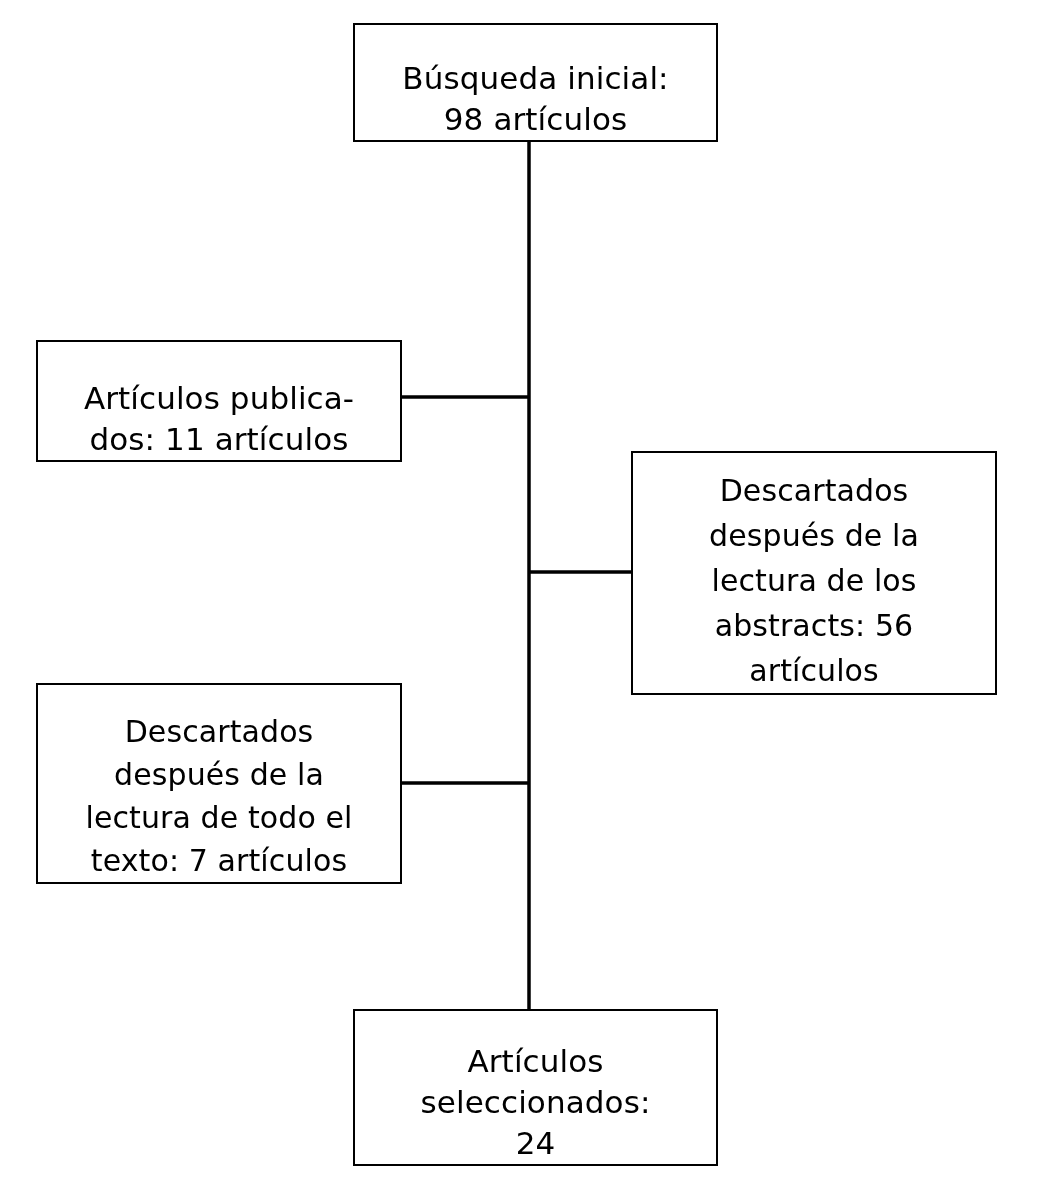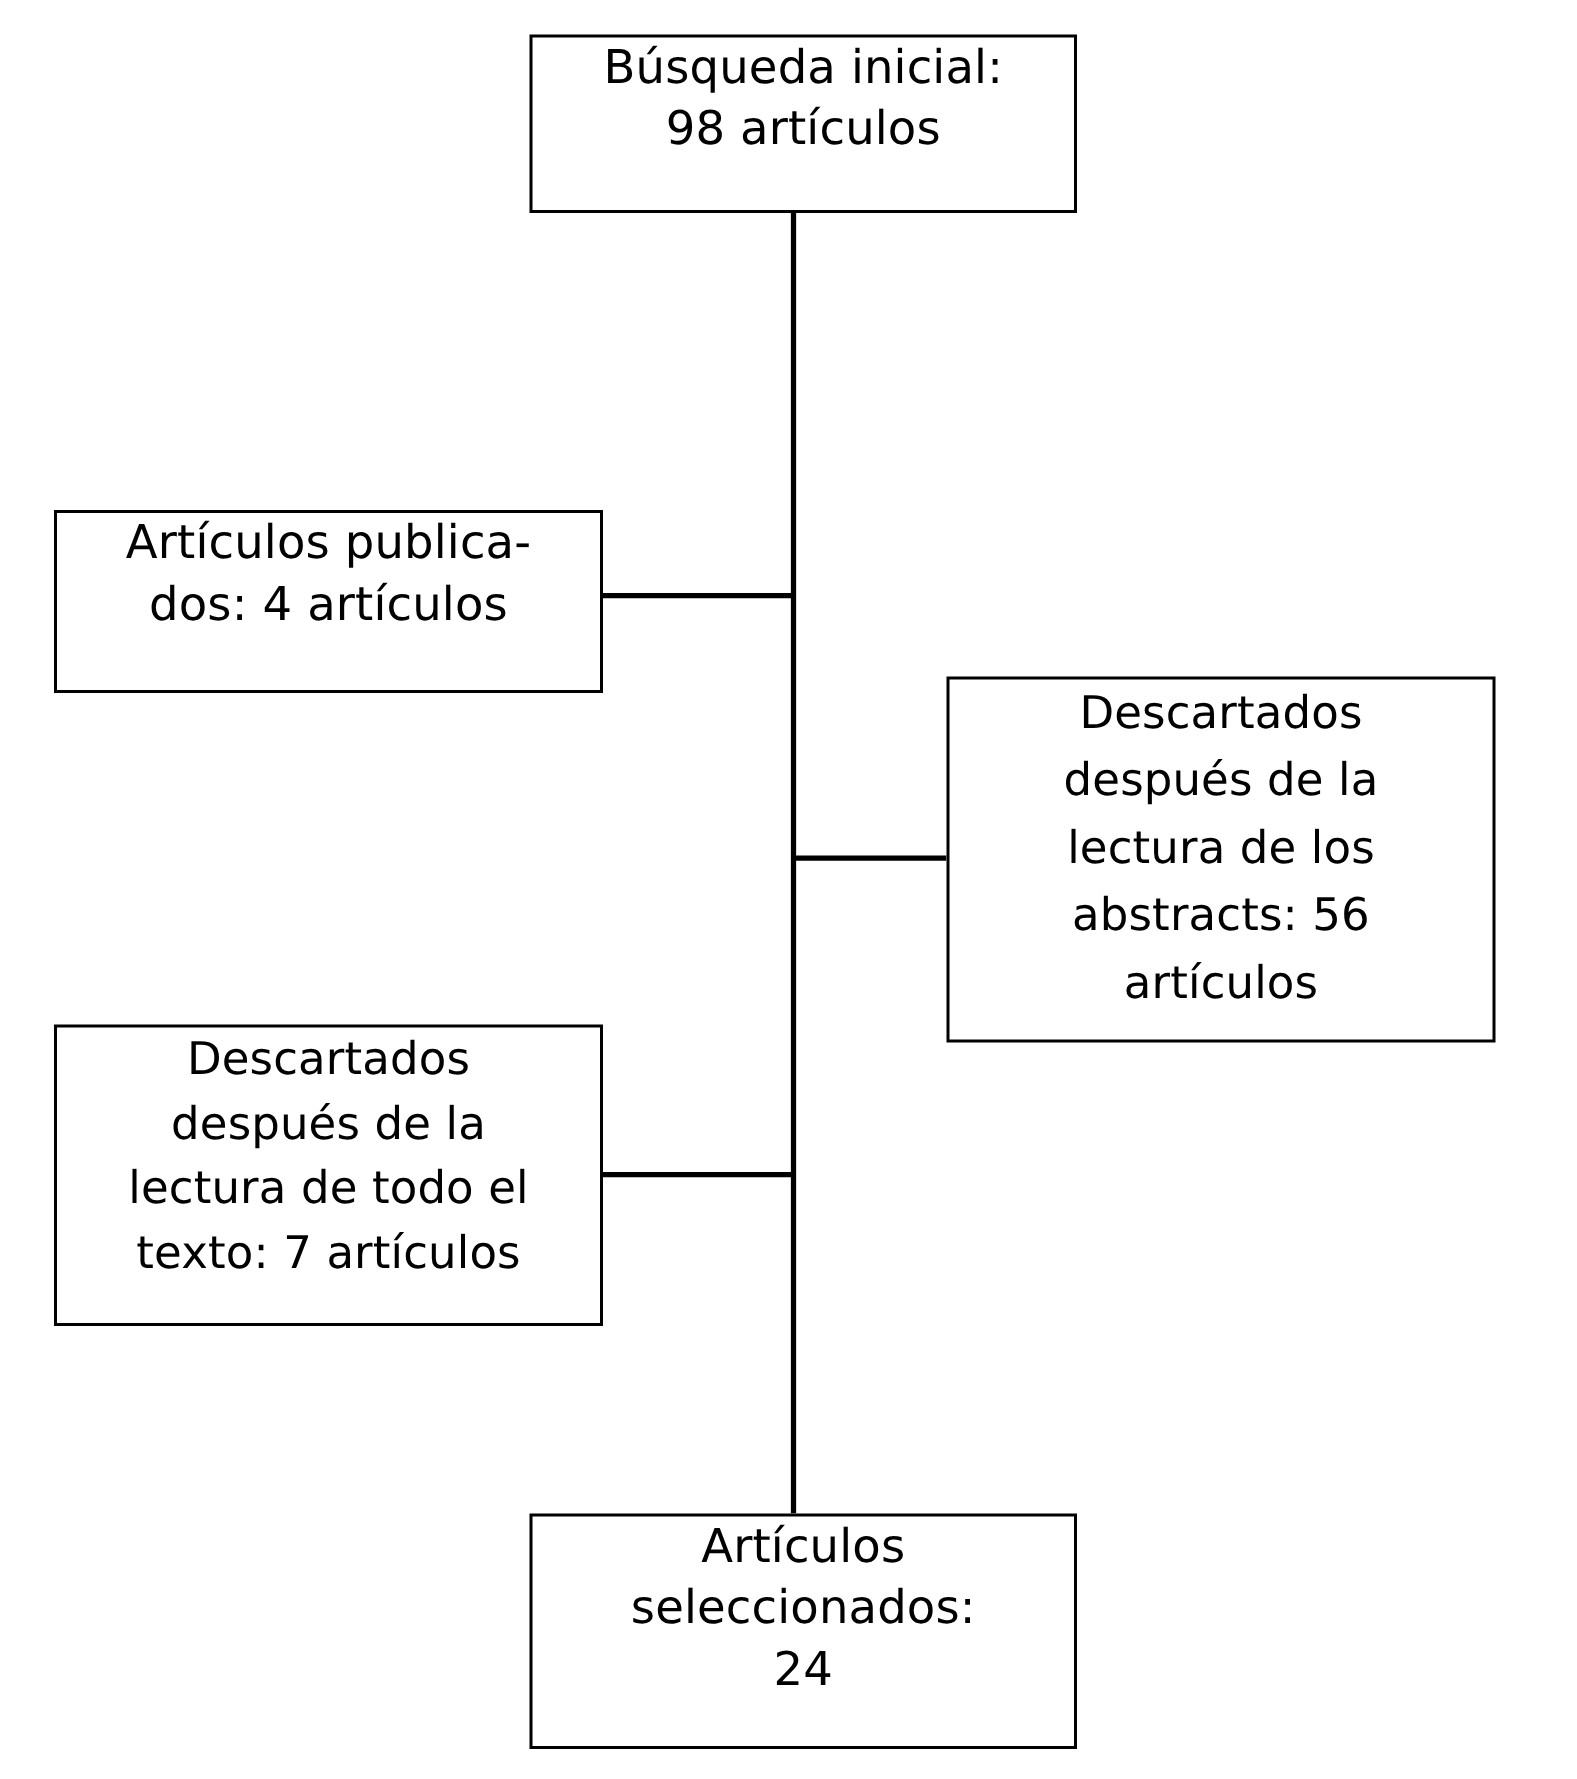--- a/index.html
+++ b/index.html
@@ -24,21 +24,21 @@
     top: 0;
     width: 1051px;
     height: 1186px;
   }
   .node {
     position: absolute;
     box-sizing: border-box;
     border: 2px solid #000000;
     background: #ffffff;
     display: flex;
-    align-items: flex-start;
+    align-items: flex-end;
     justify-content: center;
     text-align: center;
     color: #000000;
     font-family: "DejaVu Sans", "Liberation Sans", sans-serif;
     font-weight: 400;
     font-size: 31px;
     line-height: 41px;
     letter-spacing: 0.1px;
     z-index: 2;
   }
@@ -84,21 +84,21 @@
     <line x1="402" y1="783" x2="529" y2="783" stroke="#000000" stroke-width="3.5"></line>
   </svg>
 
   <div class="node" id="node-initial-search">
     <span class="node-text">Búsqueda inicial:
 98 artículos</span>
   </div>
 
   <div class="node" id="node-published">
     <span class="node-text">Artículos publica-
-dos: 4 artículos</span>
+dos: 11 artículos</span>
   </div>
 
   <div class="node" id="node-discarded-abstracts">
     <span class="node-text">Descartados
 después de la
 lectura de los
 abstracts: 56
 artículos</span>
   </div>
 

